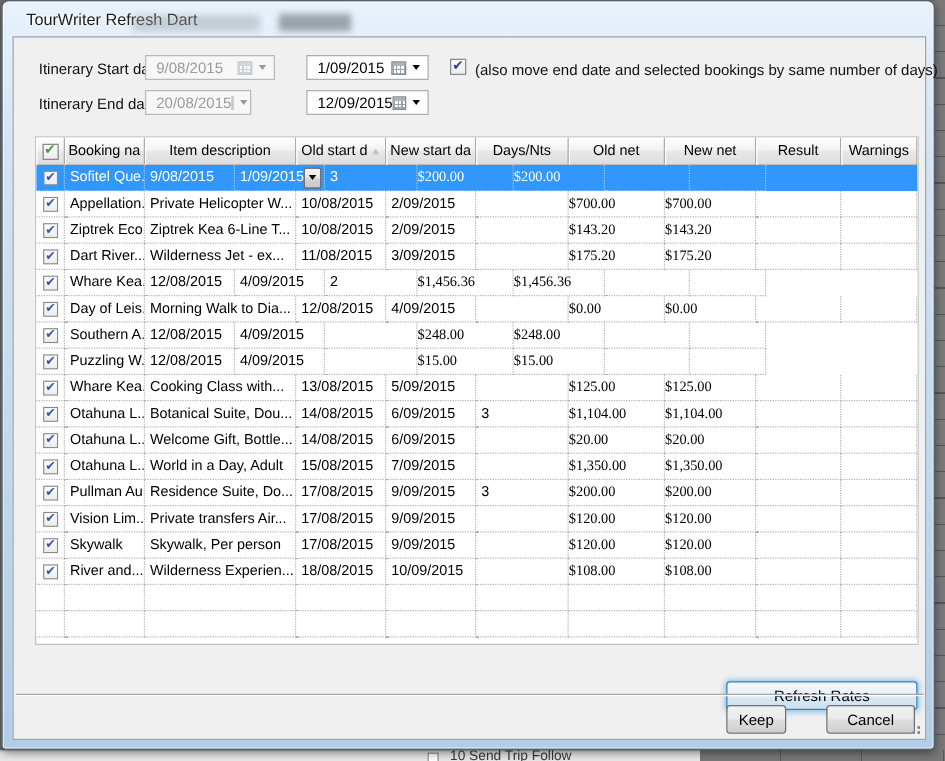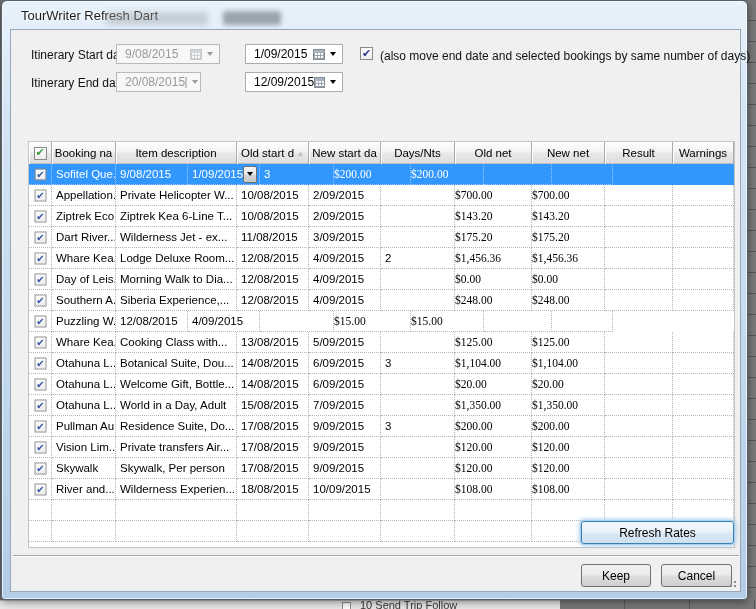--- a/index.html
+++ b/index.html
@@ -53,21 +53,21 @@
     border-top:4px solid #000; margin-right:6px; }
   .dtp.disabled .arr { border-top-color:#9a9a9a; }
   .cb { width:13px; height:13px; background:linear-gradient(180deg,#fcfcfc,#ececec);
     border:1px solid #8a8a8a; display:inline-flex; align-items:center; justify-content:center;
     font-size:11px; line-height:11px; color:#2b3c8f; }
   .cb.checked::after { content:"✔"; margin-top:-1px; }
   .cb.green { color:#3f9e3f; }
 
   
   .grid { position:absolute; left:17px; top:79px; width:707px; height:407px;
-    background:#fff; border:1px solid #c3c3c3; overflow:hidden;margin-top:32px; }
+    background:#fff; border:1px solid #c3c3c3; overflow:hidden; }
   .ghead { display:flex; height:22px; background:linear-gradient(180deg,#fefefe 0%,#f3f3f3 45%,#e7e7e7 55%,#dedede 100%); border-bottom:1px solid #bdbdbd; }
   .hcell { position:relative; height:22px; display:flex; align-items:center; justify-content:center;
     font-size:11.5px; color:#000; border-right:1px solid #ababab;
     box-shadow:inset 1px 1px 0 #ffffff; white-space:nowrap; overflow:hidden; }
   .sortglyph { font-size:7px; color:#c2c2c2; margin-left:3px; text-shadow:0 0 1px #9a9a9a; }
   .grow { display:flex; height:21px; background:#fff; }
   .grow.selected { background:#3297fd; }
   .gcell { height:21px; border-right:1px dotted #b5b5b5; border-bottom:1px dotted #b5b5b5;
     font-size:11.5px; color:#000; display:flex; align-items:center;
     padding-left:4px; white-space:nowrap; overflow:hidden; }
@@ -82,21 +82,21 @@
   .combo-btn .arr { margin:0; }
   .c0{width:23px} .c1{width:64px} .c2{width:121px} .c3{width:72px} .c4{width:72px}
   .c5{width:74px} .c6{width:77px} .c7{width:73px} .c8{width:68px} .c9{width:61px}
 
   
   .btn { position:absolute; height:23px; border:1px solid #707070; border-radius:3px;
     background:linear-gradient(180deg,#f2f2f2 0%,#ebebeb 45%,#dddddd 55%,#cfcfcf 100%);
     font-size:12px; color:#000; display:flex; align-items:center; justify-content:center;
     font-family:"Liberation Sans", sans-serif; }
   .btn.focus { border-color:#3c7fb1; box-shadow:0 0 0 1px #a9d0ef, 0 0 5px 1px #8ebde4;
-    background:linear-gradient(180deg,#f0f7fc 0%,#eaf2f9 45%,#d9e8f4 55%,#cfe0ef 100%); }
+    background:linear-gradient(180deg,#f0f7fc 0%,#eaf2f9 45%,#d9e8f4 55%,#cfe0ef 100%);margin-top:24px; }
   .sep { position:absolute; left:2px; width:726px; height:2px;
     border-top:1px solid #a7a7a7; border-bottom:1px solid #ffffff; }
   .grip { position:absolute; right:3px; bottom:3px; width:10px; height:10px;
     background:
       radial-gradient(circle at 8px 8px, #8a8a8a 1px, rgba(0,0,0,0) 1.4px),
       radial-gradient(circle at 8px 4px, #8a8a8a 1px, rgba(0,0,0,0) 1.4px),
       radial-gradient(circle at 4px 8px, #8a8a8a 1px, rgba(0,0,0,0) 1.4px); }
 </style>
 </head>
 <body>
@@ -307,23 +307,20 @@
               <span></span>
             </div>
           </div>
           <div class="grow">
             <div class="gcell c0 cbcell">
               <span class="cb checked"></span>
             </div>
             <div class="gcell c1">
               <span>Whare  Kea...</span>
             </div>
-            <div class="gcell c2">
-              <span>Lodge Deluxe Room...</span>
-            </div>
             <div class="gcell c3">
               <span>12/08/2015</span>
             </div>
             <div class="gcell c4">
               <span>4/09/2015</span>
             </div>
             <div class="gcell c5">
               <span>2</span>
             </div>
             <div class="gcell c6 num">
@@ -370,23 +367,20 @@
             <div class="gcell c9">
               <span></span>
             </div>
           </div>
           <div class="grow">
             <div class="gcell c0 cbcell">
               <span class="cb checked"></span>
             </div>
             <div class="gcell c1">
               <span>Southern  A...</span>
-            </div>
-            <div class="gcell c2">
-              <span>Siberia Experience,...</span>
             </div>
             <div class="gcell c3">
               <span>12/08/2015</span>
             </div>
             <div class="gcell c4">
               <span>4/09/2015</span>
             </div>
             <div class="gcell c5">
               <span></span>
             </div>
@@ -712,21 +706,21 @@
             <div class="gcell c8"></div>
             <div class="gcell c9"></div>
           </div>
         </div>
     </div>
 
     <div class="btn focus" style="left:570px; top:491px; width:153px;">
       <span>Refresh Rates</span>
     </div>
     <div class="sep" style="top:525px;"></div>
-    <div class="btn" style="left:570px; top:534px; width:70px;">
+    <div class="btn" style="left:570px; top:534px; width:48px;">
       <span>Keep</span>
     </div>
     <div class="btn" style="left:650px; top:534px; width:71px;">
       <span>Cancel</span>
     </div>
     <div class="grip"></div>
   </div>
 </div>
 
 </body></html>

